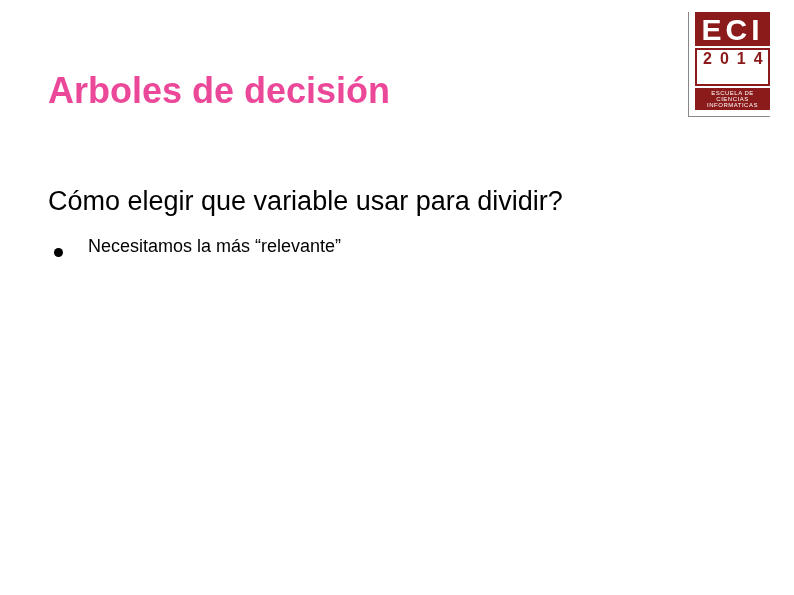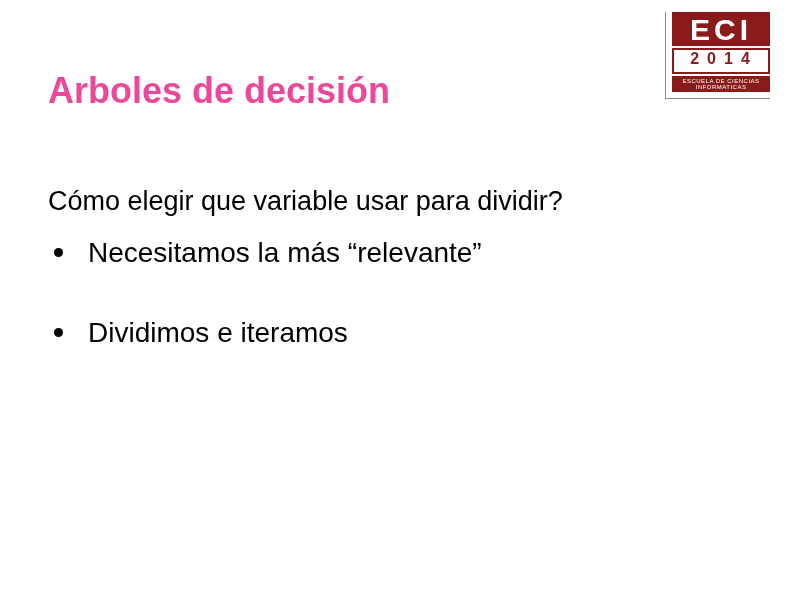--- a/index.html
+++ b/index.html
@@ -8,21 +8,21 @@
     height: 595px;
     background: #ffffff;
     font-family: Arial, Helvetica, sans-serif;
     position: relative;
     overflow: hidden;
   }
   .logo-box {
     position: absolute;
     top: 12px;
     right: 24px;
-    width: 105px;
+    width: 82px;
     border-left: 1px solid #888;
     border-bottom: 1px solid #888;
     padding: 0 0 6px 6px;
     text-align: center;
   }
   .logo-eci {
     background: #8b1a1a;
     color: #fff;
     font-weight: bold;
     font-size: 30px;
@@ -30,21 +30,21 @@
     padding: 2px 0 0 0;
     line-height: 1.05;
   }
   .logo-year {
     background: #fff;
     color: #8b1a1a;
     border: 2px solid #8b1a1a;
     font-weight: bold;
     font-size: 16px;
     letter-spacing: 8px;
-    padding: 0 0 4px 6px;
+    padding: 0 0 16px 6px;
     margin-top: 2px;
   }
   .logo-sub {
     background: #8b1a1a;
     color: #fff;
     font-size: 6px;
     letter-spacing: 0.5px;
     padding: 2px 0;
     margin-top: 2px;
   }
@@ -67,21 +67,21 @@
   .bullets {
     position: absolute;
     top: 236px;
     left: 48px;
     right: 48px;
     list-style: none;
   }
   .bullets li {
     position: relative;
     padding-left: 40px;
-    font-size: 28px;
+    font-size: 18px;
     color: #000;
     line-height: 1.2;
     margin-bottom: 46px;
   }
   .bullets li::before {
     content: "";
     position: absolute;
     left: 6px;
     top: 12px;
     width: 9px;
@@ -98,14 +98,13 @@
   <div class="logo-year">2014</div>
   <div class="logo-sub">ESCUELA DE CIENCIAS INFORMATICAS</div>
 </div>
 
 <h1 class="title">Arboles de decisión</h1>
 
 <div class="subtitle">Cómo elegir que variable usar para dividir?</div>
 
 <ul class="bullets">
   <li>Necesitamos la más “relevante”</li>
-  <li>Dividimos e iteramos</li>
 </ul>
 
 </body></html>

